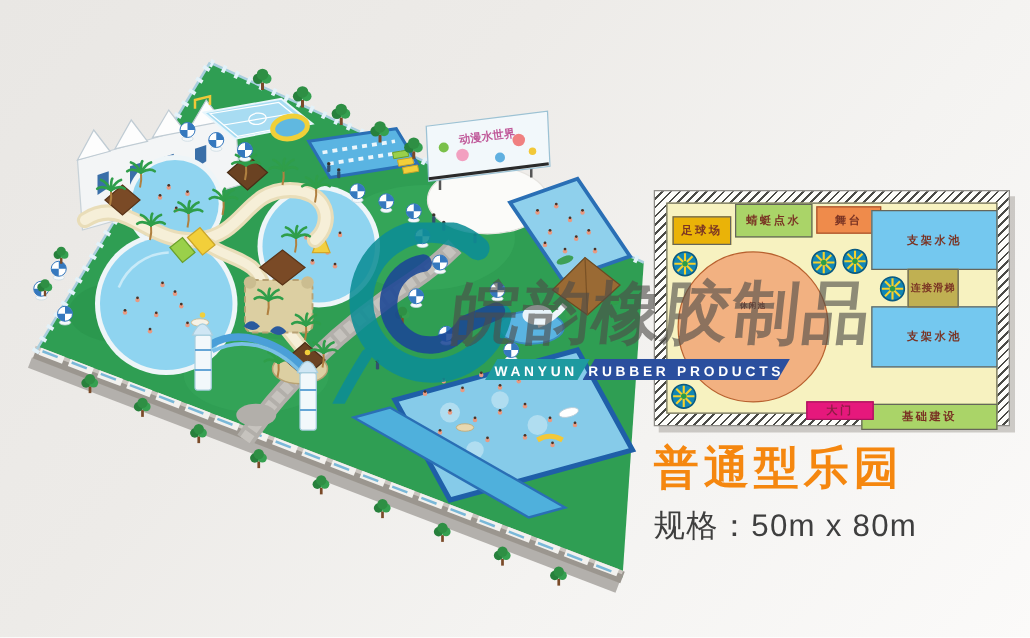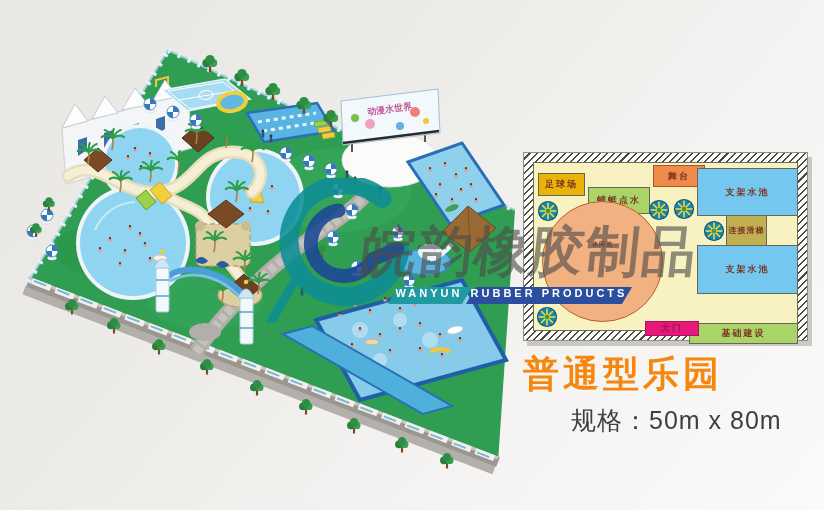--- a/index.html
+++ b/index.html
@@ -13,55 +13,55 @@
 
   
   .plan{position:absolute;left:523px;top:152px;width:283px;height:187px;z-index:2;
         background:repeating-linear-gradient(135deg,#fdfdfa 0 3.5px,#4a4a46 3.5px 5px);
         border:1px solid #8f8d88;box-shadow:4px 5px 0 rgba(150,147,140,.45);}
   .plan-inner{position:absolute;inset:9px;background:#f7f2c0;border:1px solid #6a6a55;}
   .zone{position:absolute;display:flex;align-items:center;justify-content:center;
         font-size:9px;font-weight:bold;color:#7a3424;letter-spacing:2px;
         border:1px solid #66665a;box-sizing:border-box;text-align:center;}
   .z-football{left:4px;top:10px;width:47px;height:23px;background:#eab308;}
-  .z-dragonfly{left:54px;top:24px;width:62px;height:27px;background:#aad468;}
+  .z-dragonfly{left:54px;top:0;width:62px;height:27px;background:#aad468;}
   .z-stage{left:119px;top:2px;width:52px;height:22px;background:#ef8b4b;border-color:#a8542c;}
   .z-fp1{left:163px;top:5px;width:101px;height:48px;background:#74c8ef;}
   .z-slide{left:192px;top:52px;width:41px;height:31px;background:#c0b052;
            flex-direction:row;font-size:8px;line-height:1.15;letter-spacing:1px;z-index:2;}
   .z-fp2{left:163px;top:82px;width:101px;height:49px;background:#74c8ef;}
   .z-infra{left:155px;top:160px;width:109px;height:21px;background:#aad468;}
   .z-gate{left:111px;top:158px;width:54px;height:15px;background:#e6187c;
           color:#8f1d45;border-color:#a8135c;z-index:3;font-size:9px;}
   .z-circle{left:8px;top:38px;width:121px;height:121px;border-radius:50%;
             background:#f2b181;border:1px solid #b8612f;
             align-items:flex-start;padding-top:38px;font-size:6px;letter-spacing:1px;z-index:1;}
   .ptree{position:absolute;width:22px;height:22px;z-index:4;}
 
   
   .wm{position:absolute;inset:0;z-index:3;pointer-events:none;}
   .wm-g{position:absolute;left:248px;top:178px;}
   .wm-cn{position:absolute;left:362px;top:224px;font-size:54px;font-weight:bold;
          color:rgba(78,76,72,.62);letter-spacing:2px;transform:skewX(-6deg);
          white-space:nowrap;line-height:1;}
-  .wm-band{position:absolute;top:287px;height:17px;display:flex;align-items:flex-start;
+  .wm-band{position:absolute;top:287px;height:17px;display:flex;align-items:flex-end;
            justify-content:center;color:#fff;font-size:11px;font-weight:bold;}
   .wm-band span{position:relative;z-index:1;letter-spacing:3px;}
   .wm-wanyun{left:386px;width:86px;}
   .wm-wanyun::before{content:"";position:absolute;inset:0;background:#1e9aa0;
            clip-path:polygon(12px 0,86px 0,76px 100%,2px 100%);}
   .wm-rubber{left:466px;width:166px;}
   .wm-rubber::before{content:"";position:absolute;inset:0;background:#2b4f9e;
            clip-path:polygon(10px 0,166px 0,156px 100%,0 100%);}
 
   
   .title{position:absolute;left:523px;top:350px;font-size:36px;font-weight:bold;
          color:#f5870f;letter-spacing:4px;z-index:2;}
   .spec{position:absolute;left:523px;top:404px;font-size:25px;color:#3f3f3f;
-        letter-spacing:1px;z-index:2;margin-left:48px;}
+        letter-spacing:1px;z-index:2;}
 </style>
 </head>
 <body>
 
 <div class="stage">
 
   <svg class="park" width="530" height="510" viewBox="0 0 530 510">
     <defs>
       <g id="umb">
           <ellipse cx="0" cy="7" rx="4.5" ry="2" fill="#f4f8fa" stroke="#c8d8e0" stroke-width="0.6"></ellipse>

